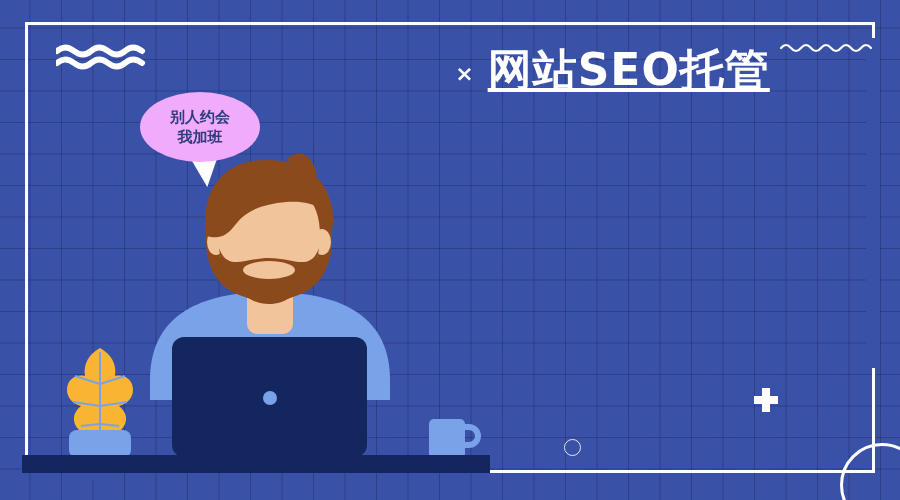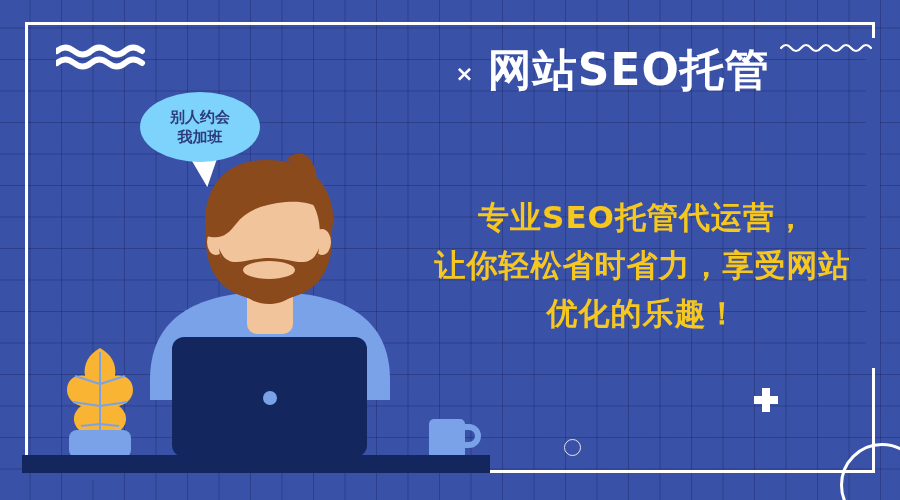--- a/index.html
+++ b/index.html
@@ -56,37 +56,37 @@
   }
   #title-row{
     display:flex;align-items:center;justify-content:center;gap:14px;
   }
   #title-x{
     font-size:22px;font-weight:700;line-height:1;color:#ffffff;
     transform:translateY(4px);
   }
   #main-title{
     font-size:44px;font-weight:700;letter-spacing:1px;line-height:1.1;
-    color:#ffffff;white-space:nowrap;
+    color:#ffffff;white-space:nowrap;text-decoration:underline;
   }
   #subtitle{
     margin-top:12px;font-size:17px;font-weight:400;color:#ffffff;
     white-space:nowrap;letter-spacing:.5px;
   }
   
   #slogan{
     position:absolute;left:400px;top:193px;width:485px;
     text-align:center;color:#f6c81f;
     font-size:31px;font-weight:700;line-height:1.55;letter-spacing:1px;
   }
   #slogan div{white-space:nowrap;}
   
   #bubble{
     position:absolute;left:140px;top:92px;width:120px;height:70px;
-    background:#7dd3fc;border-radius:50%/50%;
+    background:#f0abfc;border-radius:50%/50%;
     display:flex;flex-direction:column;align-items:center;justify-content:center;
     color:#2c3d7a;font-size:15px;font-weight:700;line-height:1.35;
     z-index:6;
   }
   #bubble-tail{
     position:absolute;left:193px;top:152px;width:0;height:0;
     border-left:10px solid transparent;
     border-right:22px solid transparent;
     border-top:34px solid #ffffff;
     transform:rotate(-14deg);z-index:5;
@@ -202,19 +202,14 @@
     <span>我加班</span>
   </div>
 
   <div id="headline">
     <div id="title-row">
       <span id="title-x">×</span>
       <span id="main-title">网站SEO托管</span>
     </div>
   </div>
 
-  <div id="slogan">
-    <div>专业SEO托管代运营，</div>
-    <div>让你轻松省时省力，享受网站</div>
-    <div>优化的乐趣！</div>
-  </div>
 
 </div>
 
 </body></html>

